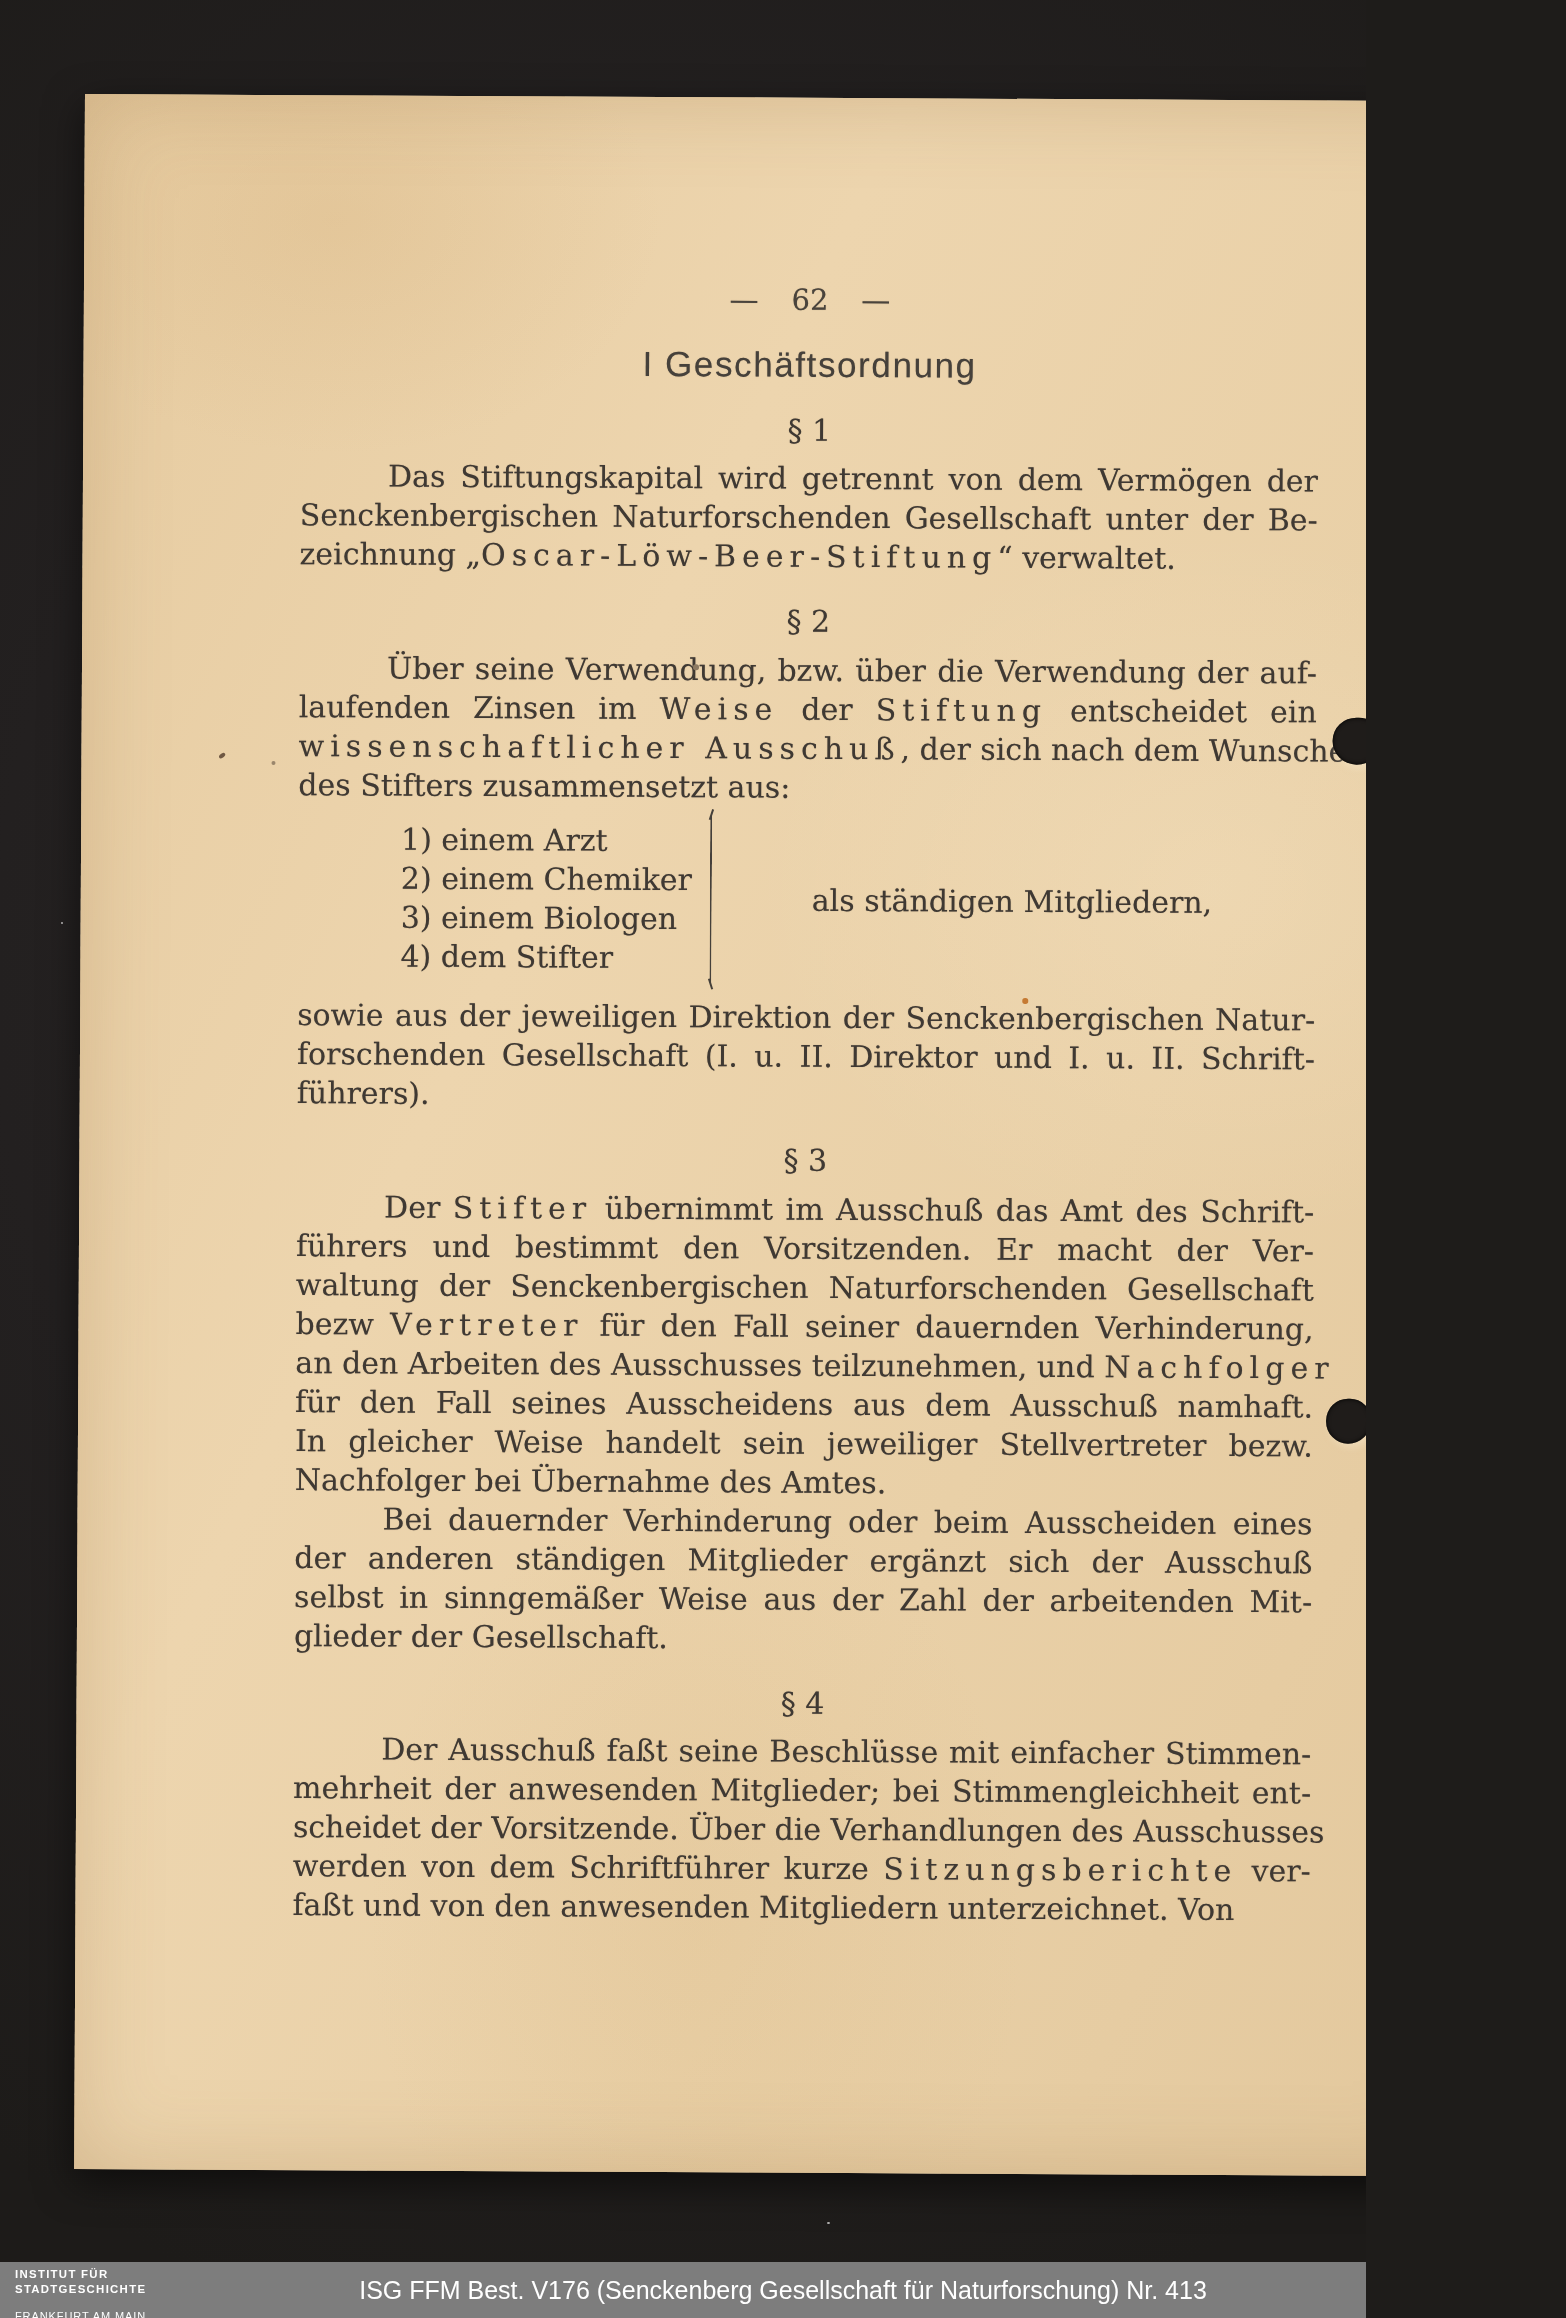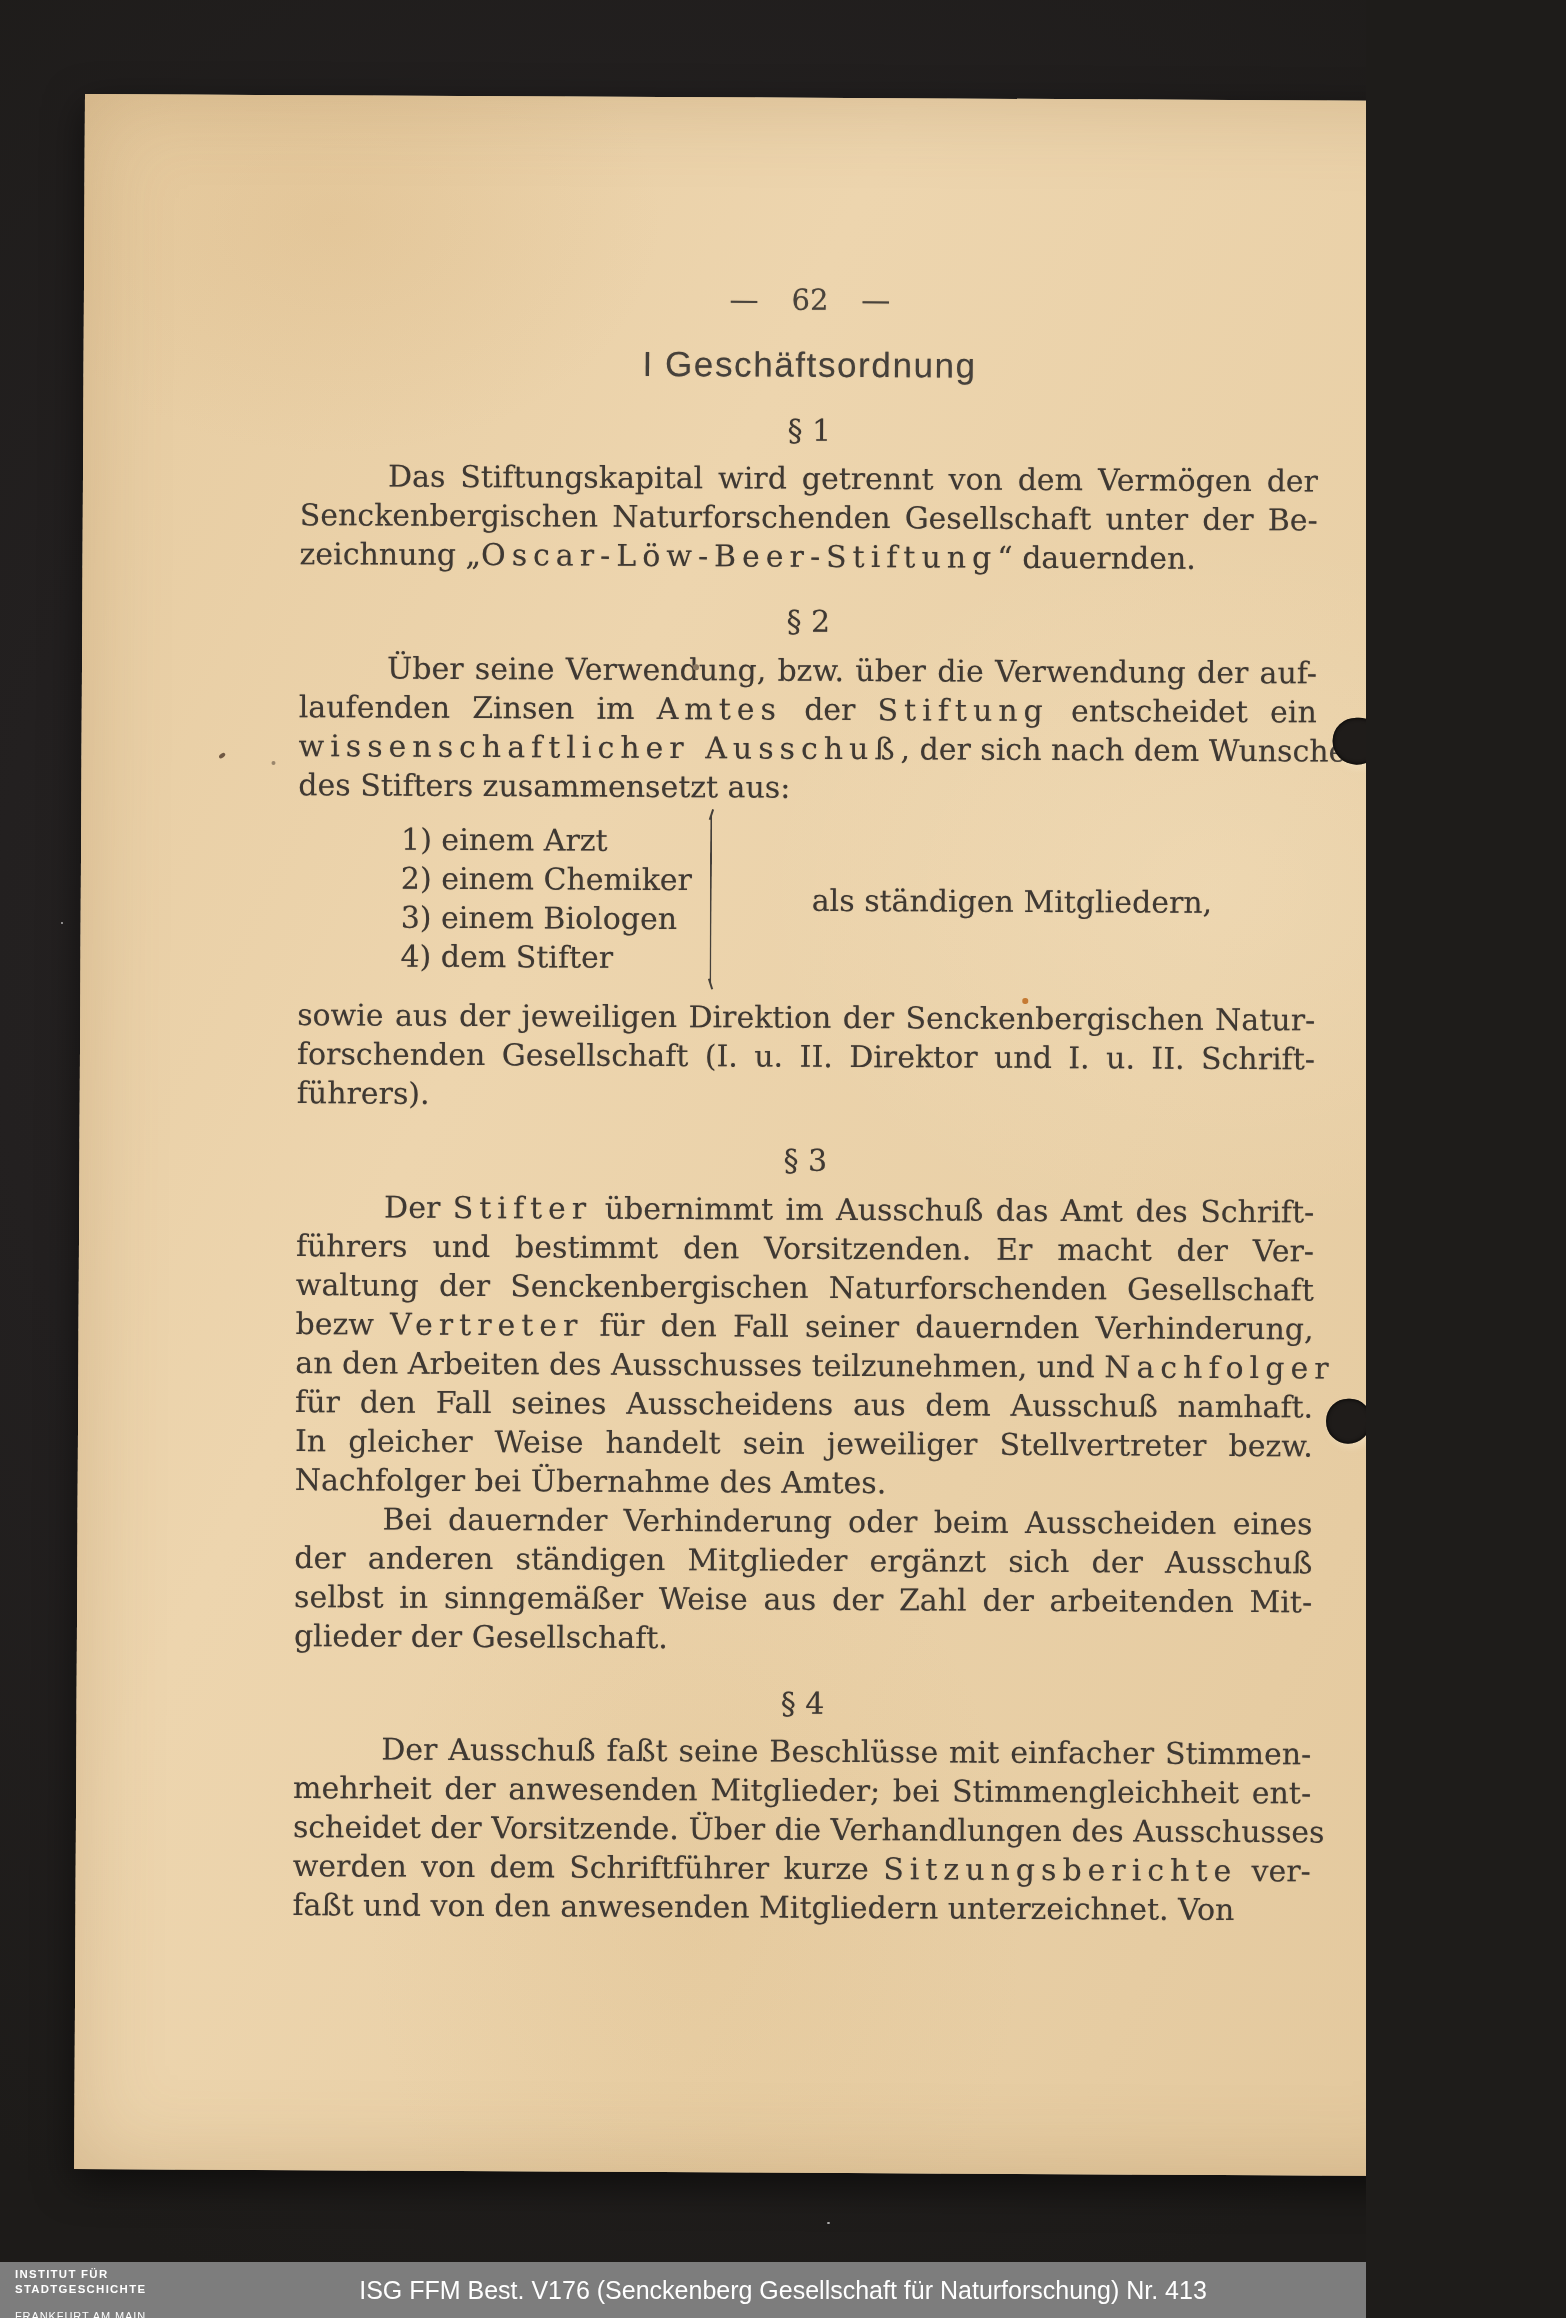--- a/index.html
+++ b/index.html
@@ -72,26 +72,26 @@
   <div id="paper" class="txt">
     <div id="pagehead">
       <span class="dash">—</span><span>62</span><span class="dash">—</span>
     </div>
     <div id="title">I Geschäftsordnung</div>
     <div id="content">
         <div class="heading">§ 1</div>
         <div class="par">
           <div class="line ind"><span>Das Stiftungskapital wird getrennt von dem Vermögen der</span></div>
           <div class="line"><span>Senckenbergischen Naturforschenden Gesellschaft unter der Be-</span></div>
-          <div class="line last"><span>zeichnung „</span><span class="sp">Oscar-Löw-Beer-Stiftung</span><span>“ dauernden.</span></div>
+          <div class="line last"><span>zeichnung „</span><span class="sp">Oscar-Löw-Beer-Stiftung</span><span>“ verwaltet.</span></div>
         </div>
         <div class="heading">§ 2</div>
         <div class="par">
           <div class="line ind"><span>Über seine Verwendung, bzw. über die Verwendung der auf-</span></div>
-          <div class="line"><span>laufenden Zinsen im </span><span class="sp">Amtes</span><span> der </span><span class="sp">Stiftung</span><span> entscheidet ein</span></div>
+          <div class="line"><span>laufenden Zinsen im </span><span class="sp">Weise</span><span> der </span><span class="sp">Stiftung</span><span> entscheidet ein</span></div>
           <div class="line"><span class="sp">wissenschaftlicher Ausschuß</span><span>, der sich nach dem Wunsche</span></div>
           <div class="line last"><span>des Stifters zusammensetzt aus:</span></div>
         </div>
         <div class="listrow">
           <div class="listitems">
             <div class="listitem">1) einem Arzt</div>
             <div class="listitem">2) einem Chemiker</div>
             <div class="listitem">3) einem Biologen</div>
             <div class="listitem">4) dem Stifter</div>
           </div>

